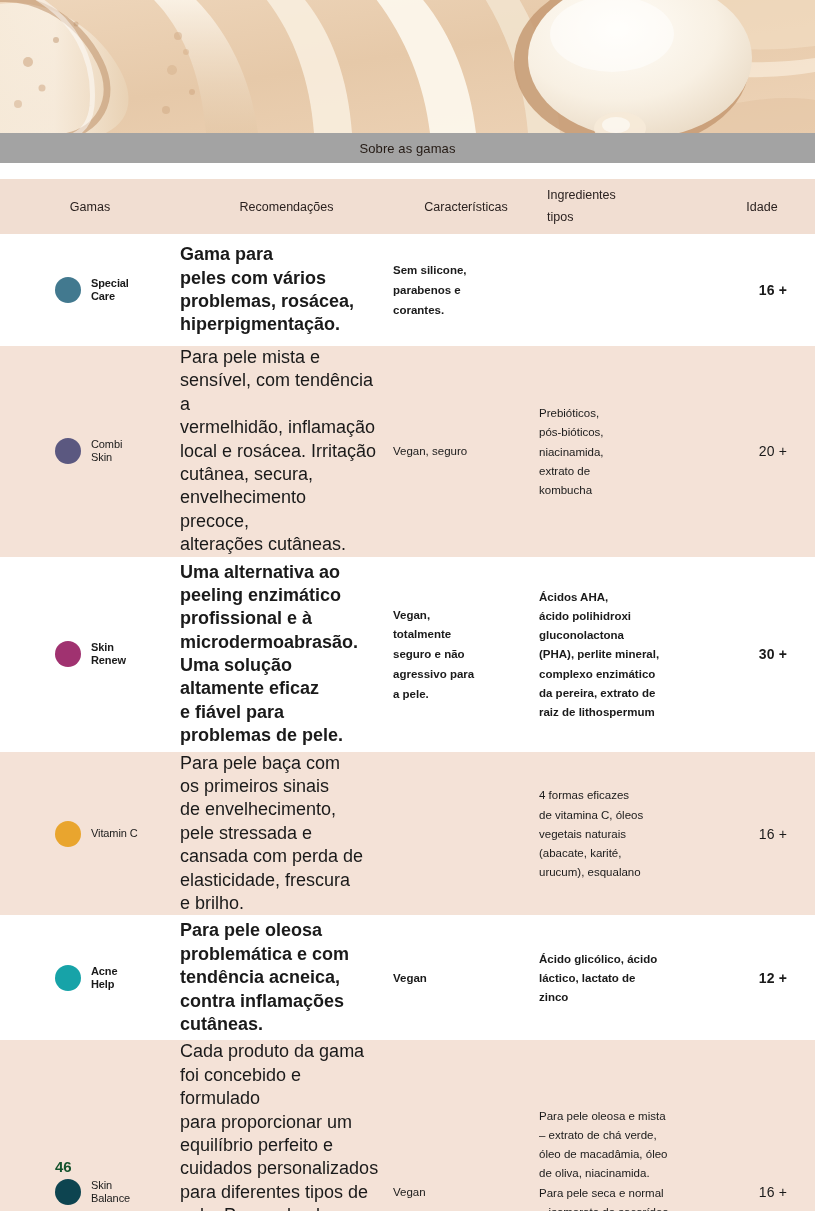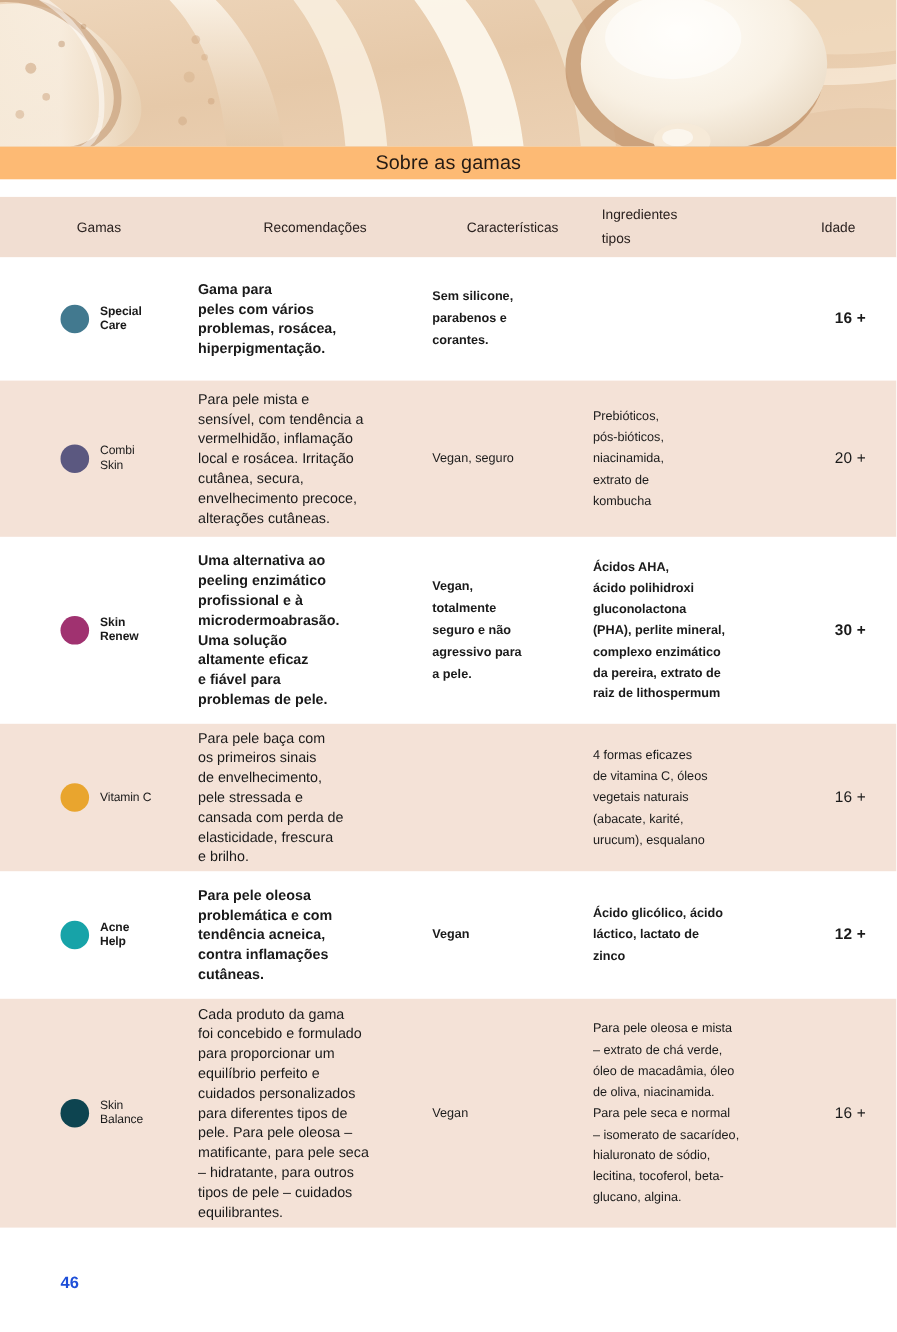--- a/index.html
+++ b/index.html
@@ -22,25 +22,25 @@
     width: 815px;
     height: 133px;
     overflow: hidden;
     background: #e9cfb4;
   }
   .banner svg { display: block; width: 815px; height: 133px; }
 
   
   .strip-title {
     height: 30px;
-    background: #fdba74;
+    background: #a3a3a3;
     display: flex;
     align-items: center;
     justify-content: center;
-    font-size: 18px;
+    font-size: 13px;
     color: #241a14;
     letter-spacing: .1px;
   }
 
   .col-head {
     background: #f1ded2;
     height: 55px;
     display: flex;
     align-items: center;
     font-size: 12.5px;
@@ -79,21 +79,21 @@
     flex: 0 0 26px;
     margin-right: 10px;
   }
   .gama-name {
     font-size: 11px;
     line-height: 1.18;
     letter-spacing: -.1px;
     white-space: pre-line;
   }
   .reco-text {
-    font-size: 13px;
+    font-size: 18px;
     line-height: 1.3;
     white-space: pre-line;
   }
   .carac-text {
     font-size: 11.5px;
     line-height: 1.55;
     white-space: pre-line;
   }
   .ingr-text {
     font-size: 11.5px;
@@ -120,21 +120,21 @@
 
   
   .gap { height: 4px; background: #ffffff; }
 
   .page-number {
     position: absolute;
     left: 55px;
     bottom: 36px;
     font-size: 15px;
     font-weight: 700;
-    color: #1d4ed8;
+    color: #14532d;
   }
 </style>
 </head>
 <body>
 
 <div class="banner">
   <svg viewBox="0 0 815 133" preserveAspectRatio="none">
     <defs>
       <linearGradient id="bgGrad" x1="0" y1="0" x2="1" y2="1">
         <stop offset="0%" stop-color="#eed6bb"></stop>

